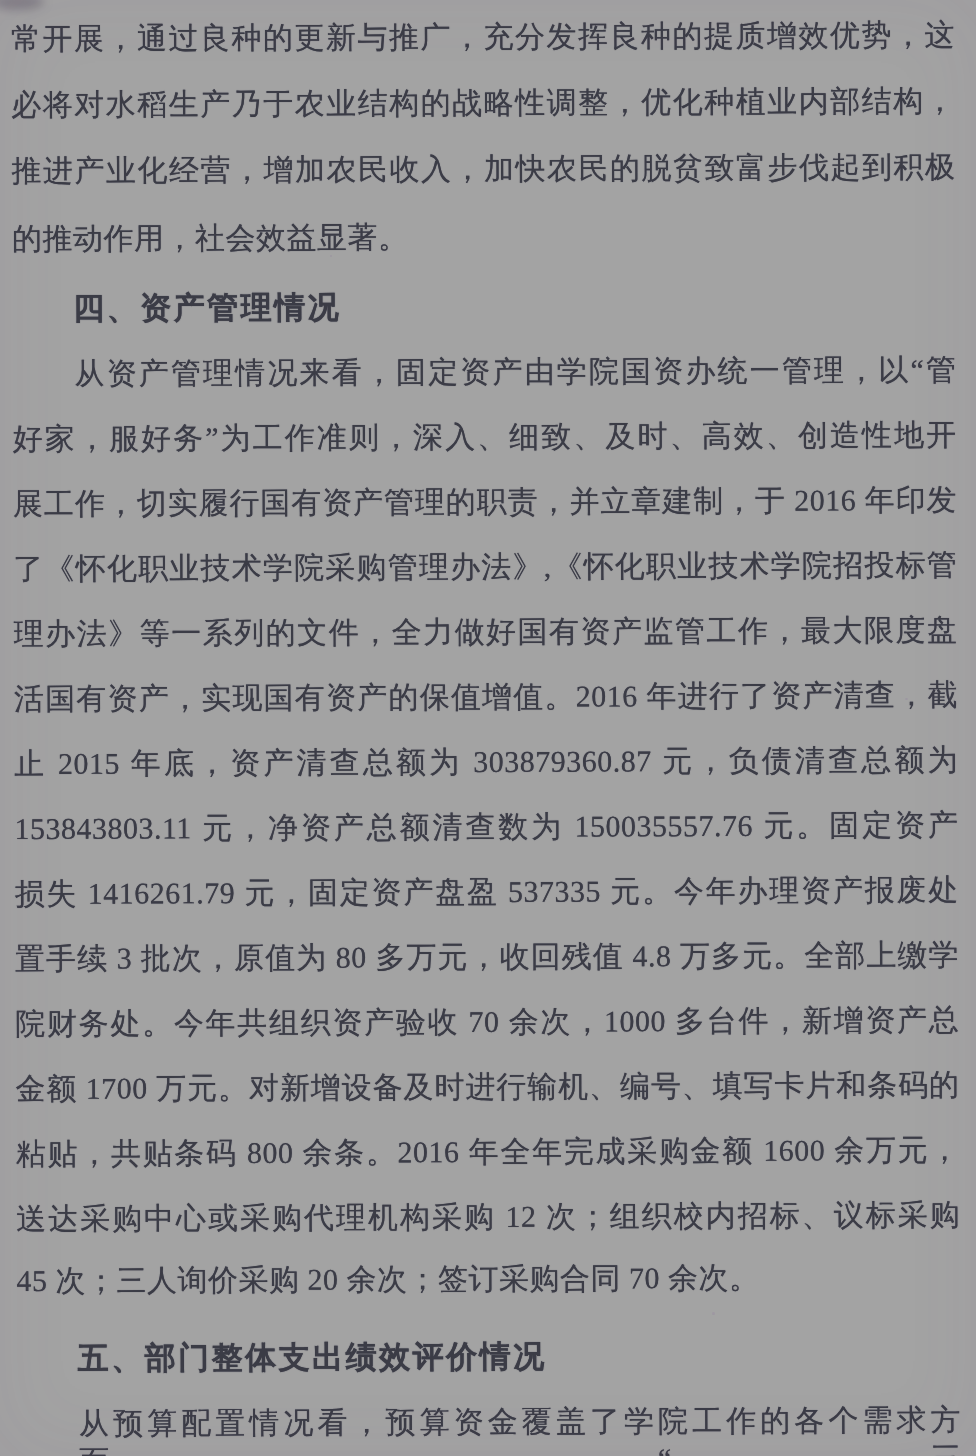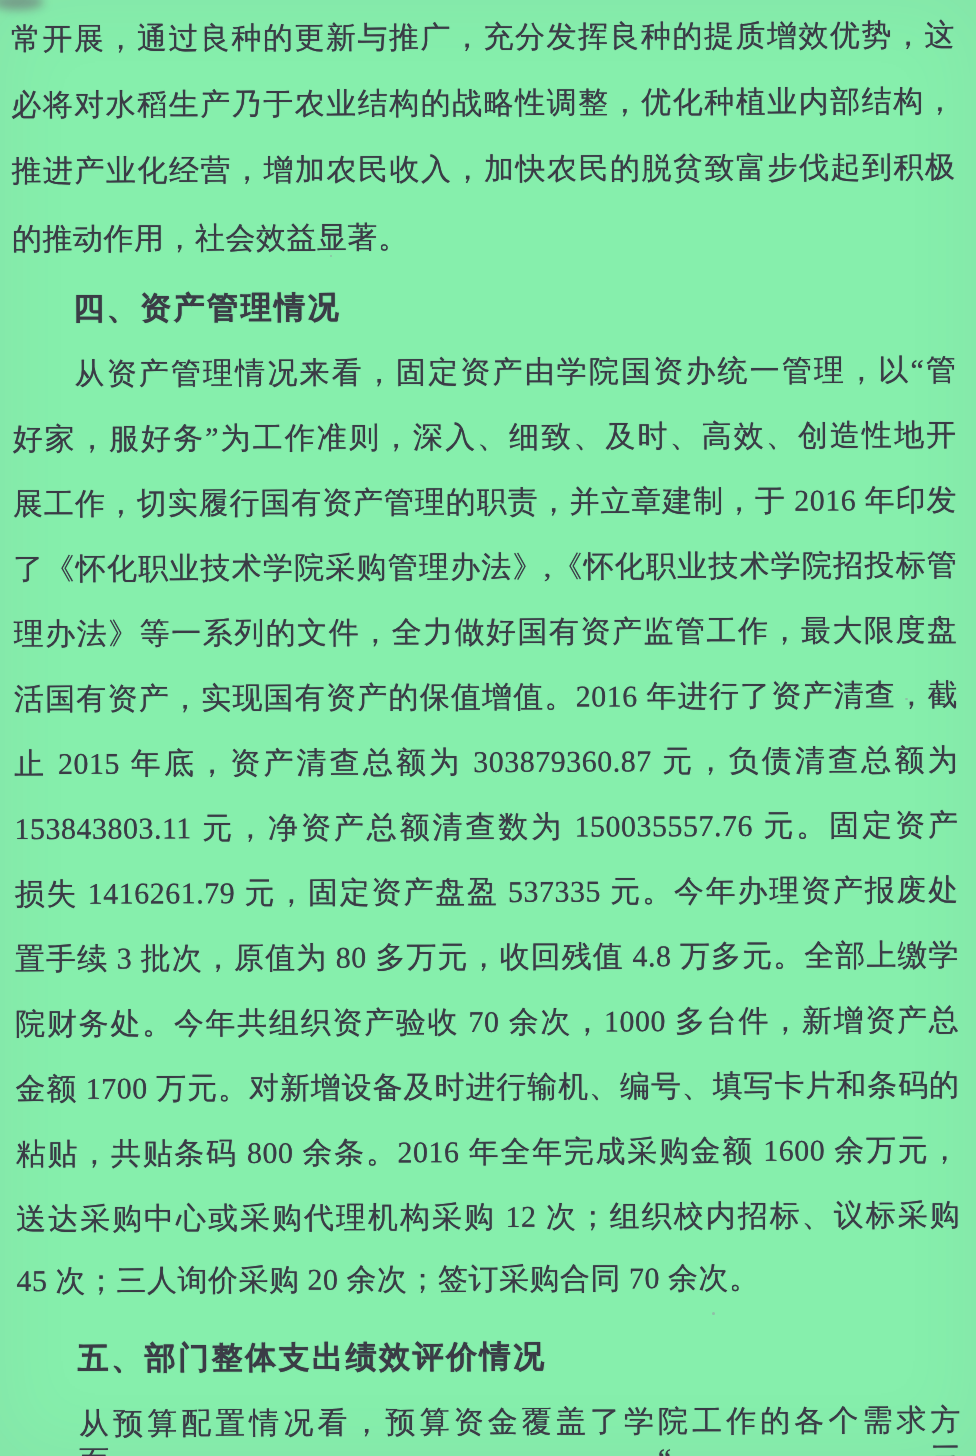--- a/index.html
+++ b/index.html
@@ -3,21 +3,21 @@
 <meta charset="utf-8">
 <style>
   html, body {
     margin: 0;
     padding: 0;
   }
   .page {
     position: relative;
     width: 976px;
     height: 1456px;
-    background: #86efac;
+    background: #a3a3a3;
     overflow: hidden;
     font-family: "Liberation Serif", "DejaVu Serif", serif;
     color: #3b3c46;
   }
   .page::after {
     
     content: "";
     position: absolute;
     inset: 0;
     pointer-events: none;

